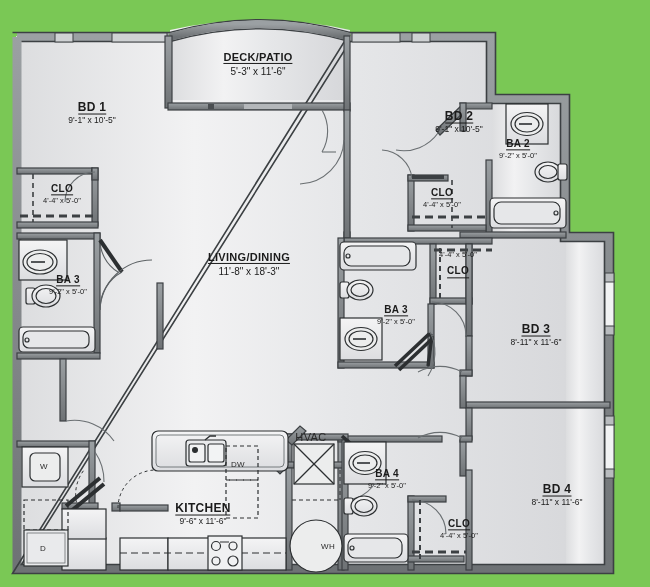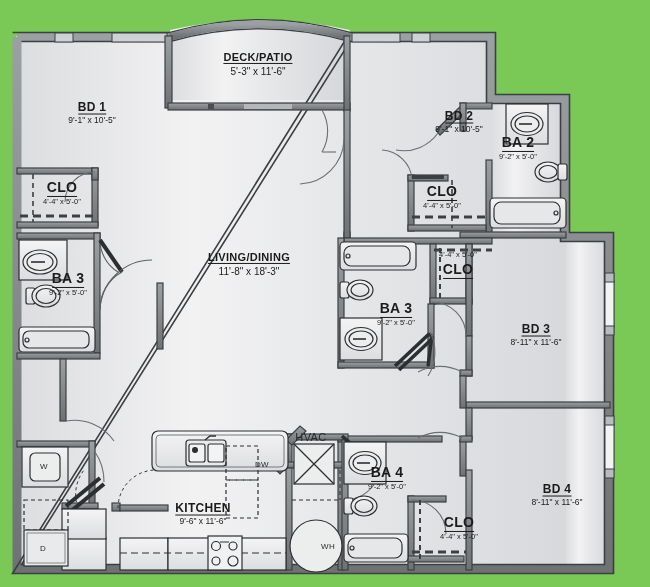--- a/index.html
+++ b/index.html
@@ -32,21 +32,21 @@
   .room-label .rl-dim{
     display:block;
     margin-top:1px;
     letter-spacing:0px;
   }
   
   .sz-lg .rl-name{font-size:11px;}
   .sz-lg .rl-dim {font-size:10px;}
   .sz-md .rl-name{font-size:12px;}
   .sz-md .rl-dim {font-size:8.5px;}
-  .sz-sm .rl-name{font-size:14px;}
+  .sz-sm .rl-name{font-size:10px;}
   .sz-sm .rl-dim {font-size:7.5px;}
 
   
   .dim-first .rl-dim{margin-top:0;margin-bottom:1px;}
 
   
   .tag{
     position:absolute;
     transform:translate(-50%,-50%);
     font-size:8px;
@@ -417,18 +417,18 @@
       <div class="room-label sz-sm dim-first" style="left: 458px; top: 265px;"><span class="rl-dim">4'-4" x 5'-0"</span><span class="rl-name">CLO</span></div>
       <div class="room-label sz-sm" style="left: 396px; top: 313px;"><span class="rl-name">BA 3</span><span class="rl-dim">9'-2" x 5'-0"</span></div>
       <div class="room-label sz-md" style="left: 536px; top: 333px;"><span class="rl-name">BD 3</span><span class="rl-dim">8'-11" x 11'-6"</span></div>
       <div class="room-label sz-md" style="left: 557px; top: 461px; margin-top: 32px;"><span class="rl-name">BD 4</span><span class="rl-dim">8'-11" x 11'-6"</span></div>
       <div class="room-label sz-sm" style="left: 387px; top: 477px;"><span class="rl-name">BA 4</span><span class="rl-dim">9'-2" x 5'-0"</span></div>
       <div class="room-label sz-sm" style="left: 459px; top: 527px;"><span class="rl-name">CLO</span><span class="rl-dim">4'-4" x 5'-0"</span></div>
     </div>
   <div id="tags">
       <div class="tag " style="left: 44px; top: 466px;">W</div>
       <div class="tag " style="left: 43px; top: 548px;">D</div>
-      <div class="tag " style="left: 238px; top: 464px; margin-left: 24px;">DW</div>
+      <div class="tag " style="left: 238px; top: 464px;">DW</div>
       <div class="tag t-hvac" style="left: 311px; top: 437px;">HVAC</div>
       <div class="tag " style="left: 328px; top: 546px;">WH</div>
     </div>
 
 </div>
 
 </body></html>

